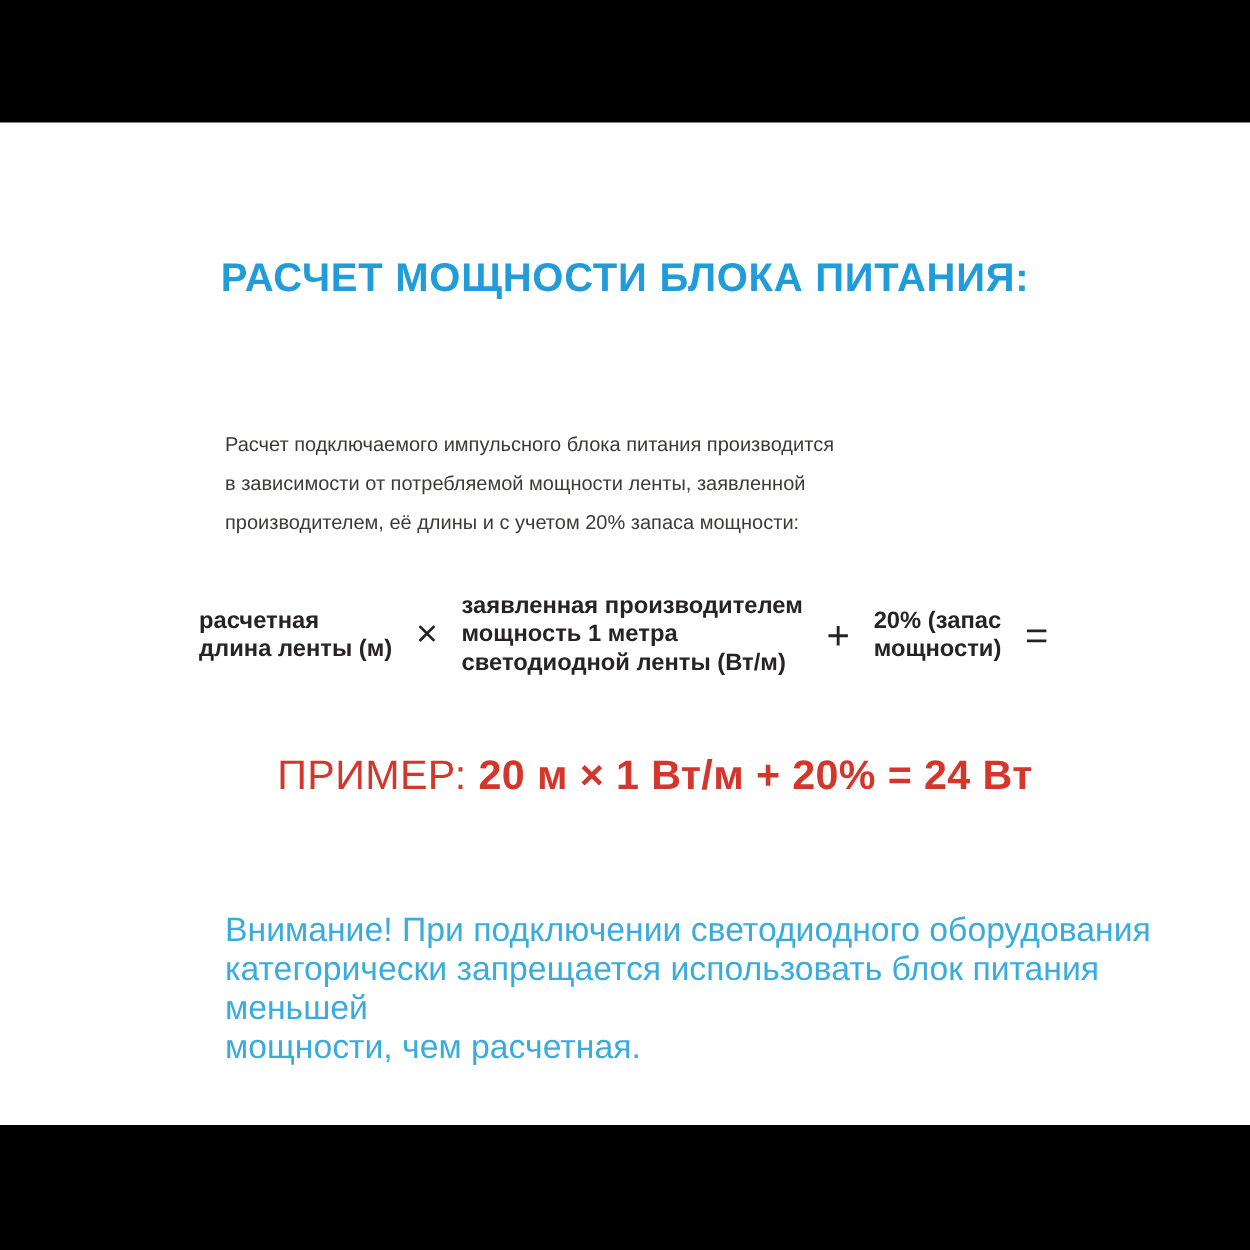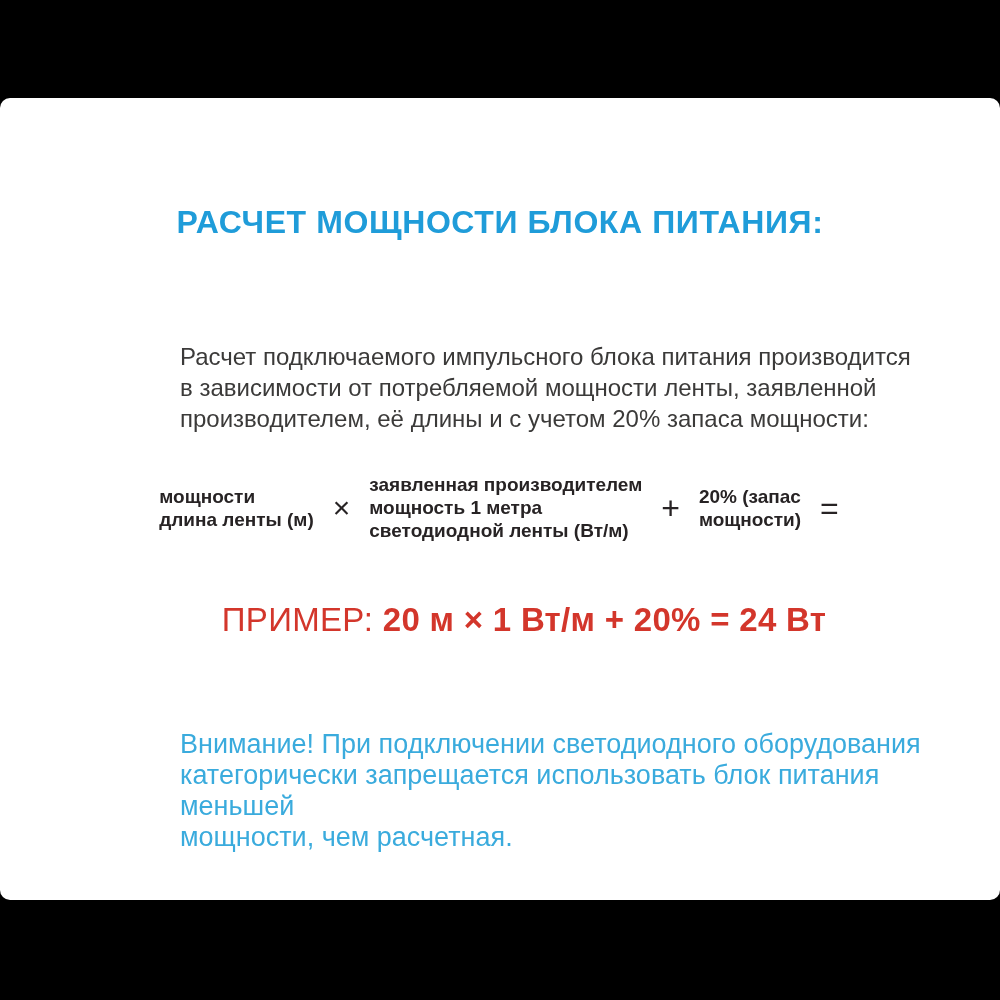--- a/index.html
+++ b/index.html
@@ -4,21 +4,21 @@
 <style>
   :root {
     --frame: #000000;
     --background: #ffffff;
     --title-blue: #1f9cd9;
     --warning-blue: #3aabdd;
     --accent-red: #d3362b;
     --body-text: #3b3a39;
     --formula-text: #272324;
   }
-  * { margin: 0; padding: 0; box-sizing: border-box; border-radius: 10px; }
+  * { margin: 0; padding: 0; box-sizing: border-box; }
   html, body {
     width: 1000px;
     height: 1000px;
     background: var(--frame);
     font-family: "Liberation Sans", sans-serif;
     overflow: hidden;
   }
   .stage {
     position: relative;
     width: 1000px;
@@ -49,21 +49,21 @@
     width: 100%;
     text-align: center;
     font-size: 32px;
     font-weight: 700;
     letter-spacing: 0.6px;
     color: var(--title-blue);
   }
   .intro {
     position: absolute;
     top: 243px; left: 180px;
-    font-size: 24px;
+    font-size: 16px;
     line-height: 31px;
     font-weight: 400;
     color: var(--body-text);
     white-space: pre-line;
   }
   .formula {
     position: absolute;
     top: 375px; left: 0;
     width: 100%;
     display: flex;
@@ -121,21 +121,21 @@
   <div class="bar-top"></div>
 
   <div class="content">
     <h1 class="title">РАСЧЕТ МОЩНОСТИ БЛОКА ПИТАНИЯ:</h1>
 
     <p class="intro">Расчет подключаемого импульсного блока питания производится
 в зависимости от потребляемой мощности ленты, заявленной
 производителем, её длины и с учетом 20% запаса мощности:</p>
 
     <div class="formula">
-      <div class="term">мощности
+      <div class="term">расчетная
 длина ленты (м)</div>
       <div class="op multiply">×</div>
       <div class="term">заявленная производителем
 мощность 1 метра
 светодиодной ленты (Вт/м)</div>
       <div class="op">+</div>
       <div class="term">20% (запас
 мощности)</div>
       <div class="op">=</div>
     </div>

